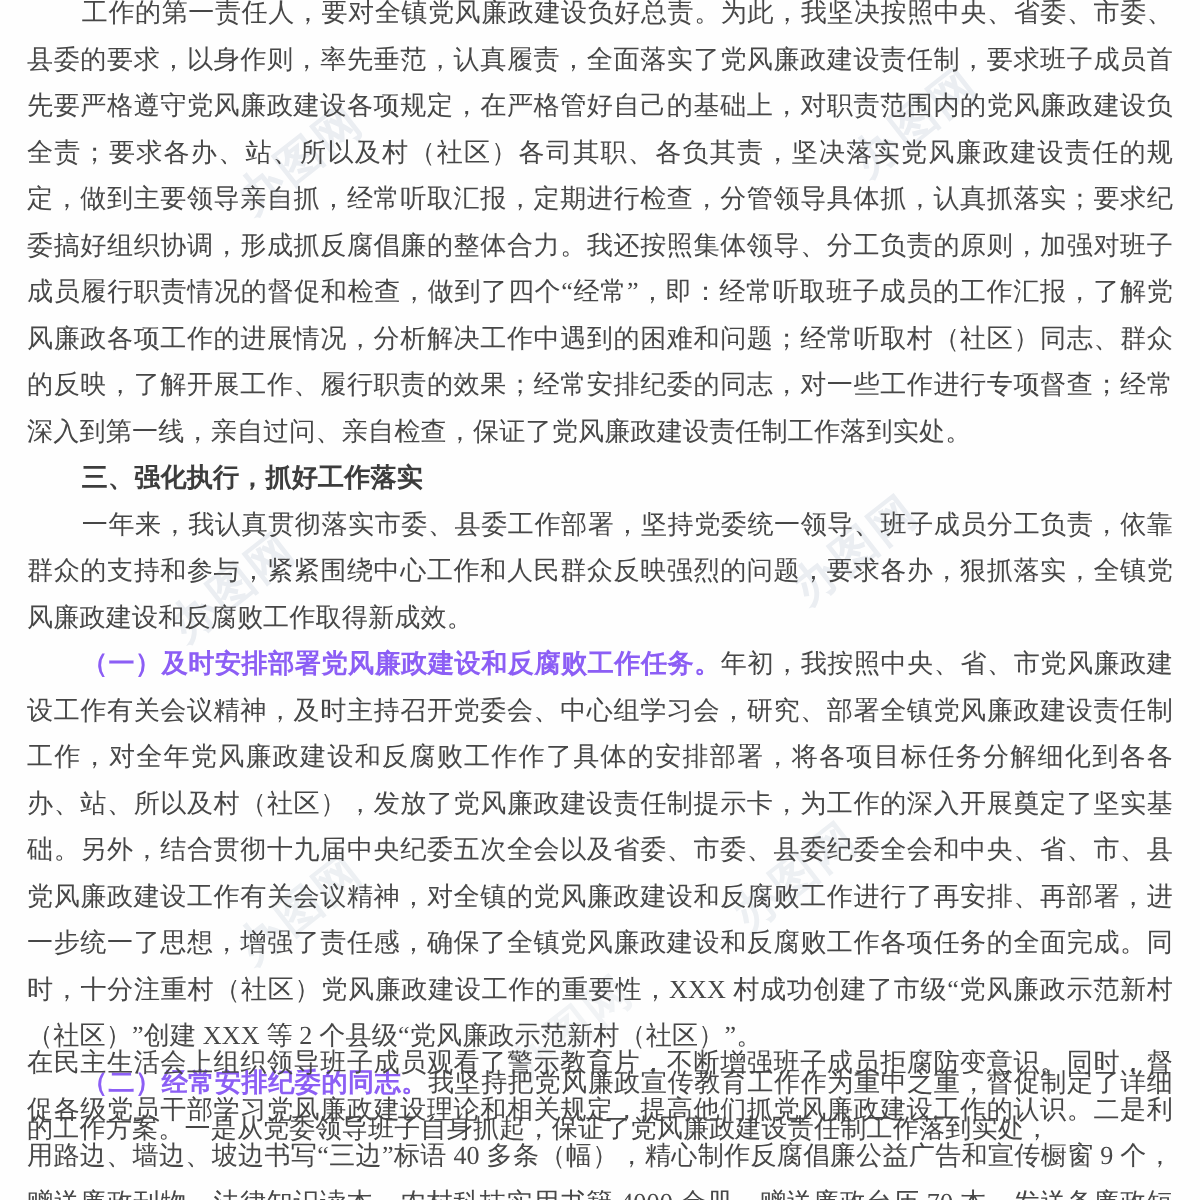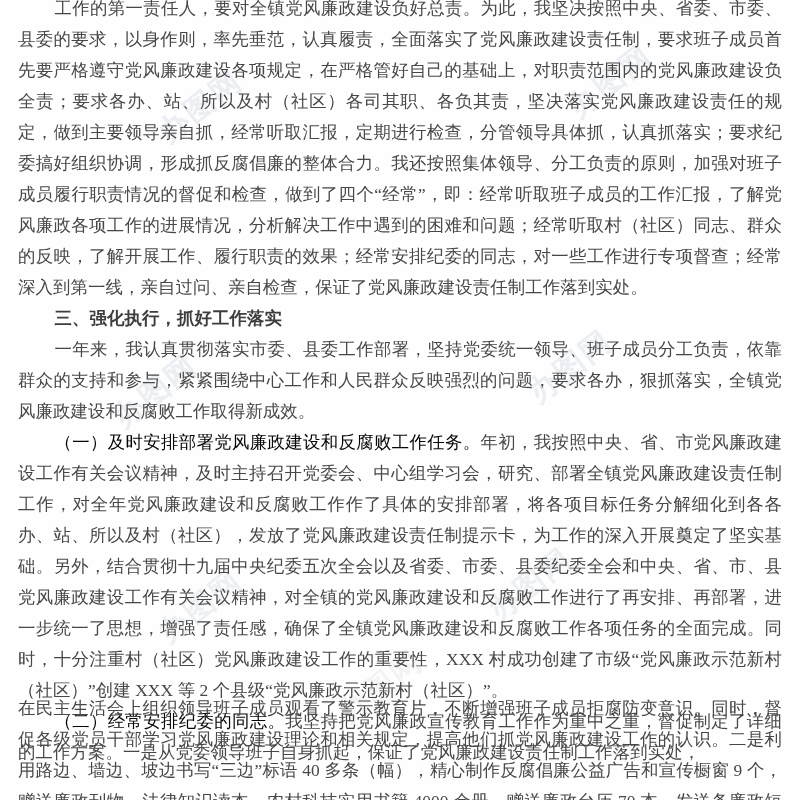--- a/index.html
+++ b/index.html
@@ -71,22 +71,22 @@
     font-family: "Liberation Serif", "DejaVu Serif", serif;
   }
   .para.indent { text-indent: 2.1em; }
   .para.heading {
     font-weight: bold;
     color: #3a3a3a;
     text-align: left;
     text-indent: 2.1em;
   }
   .para .lead {
-    font-weight: normal;
-    color: #000000;
+    font-weight: bold;
+    color: #8b5cf6;
   }
 
   
   .scan {
     filter: contrast(0.97) brightness(1.01);
   }
 </style>
 </head>
 <body>
 

